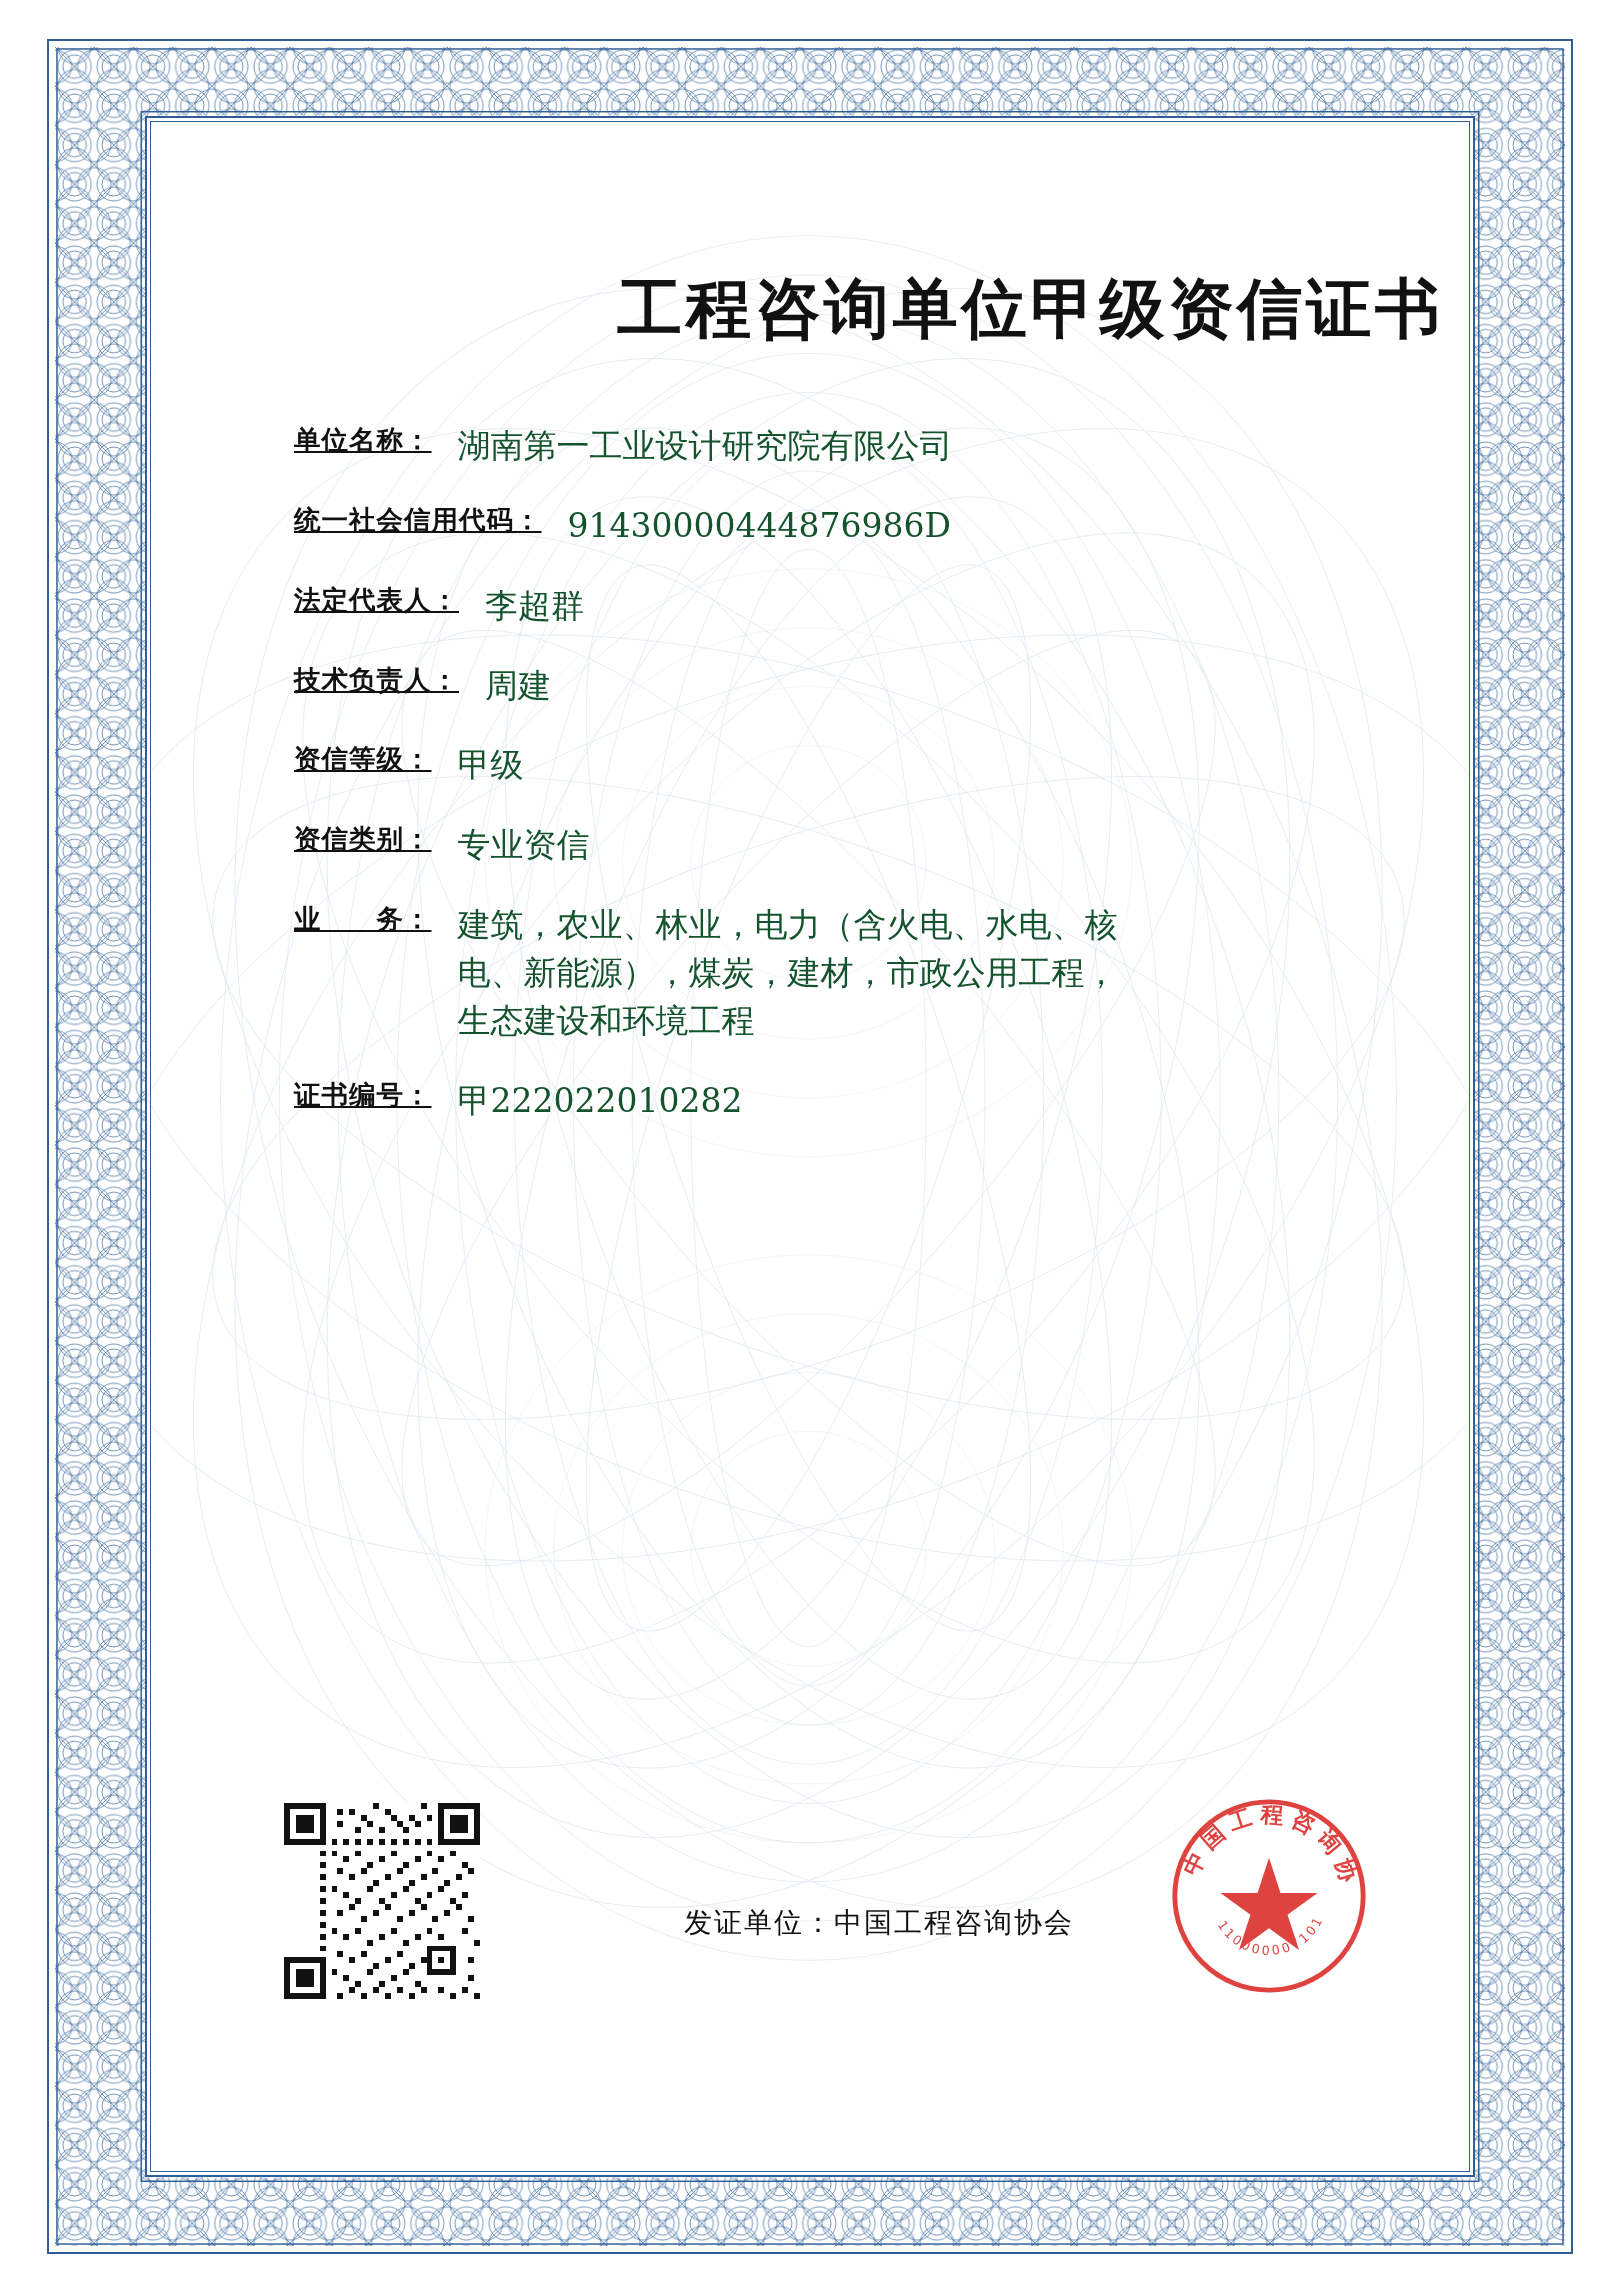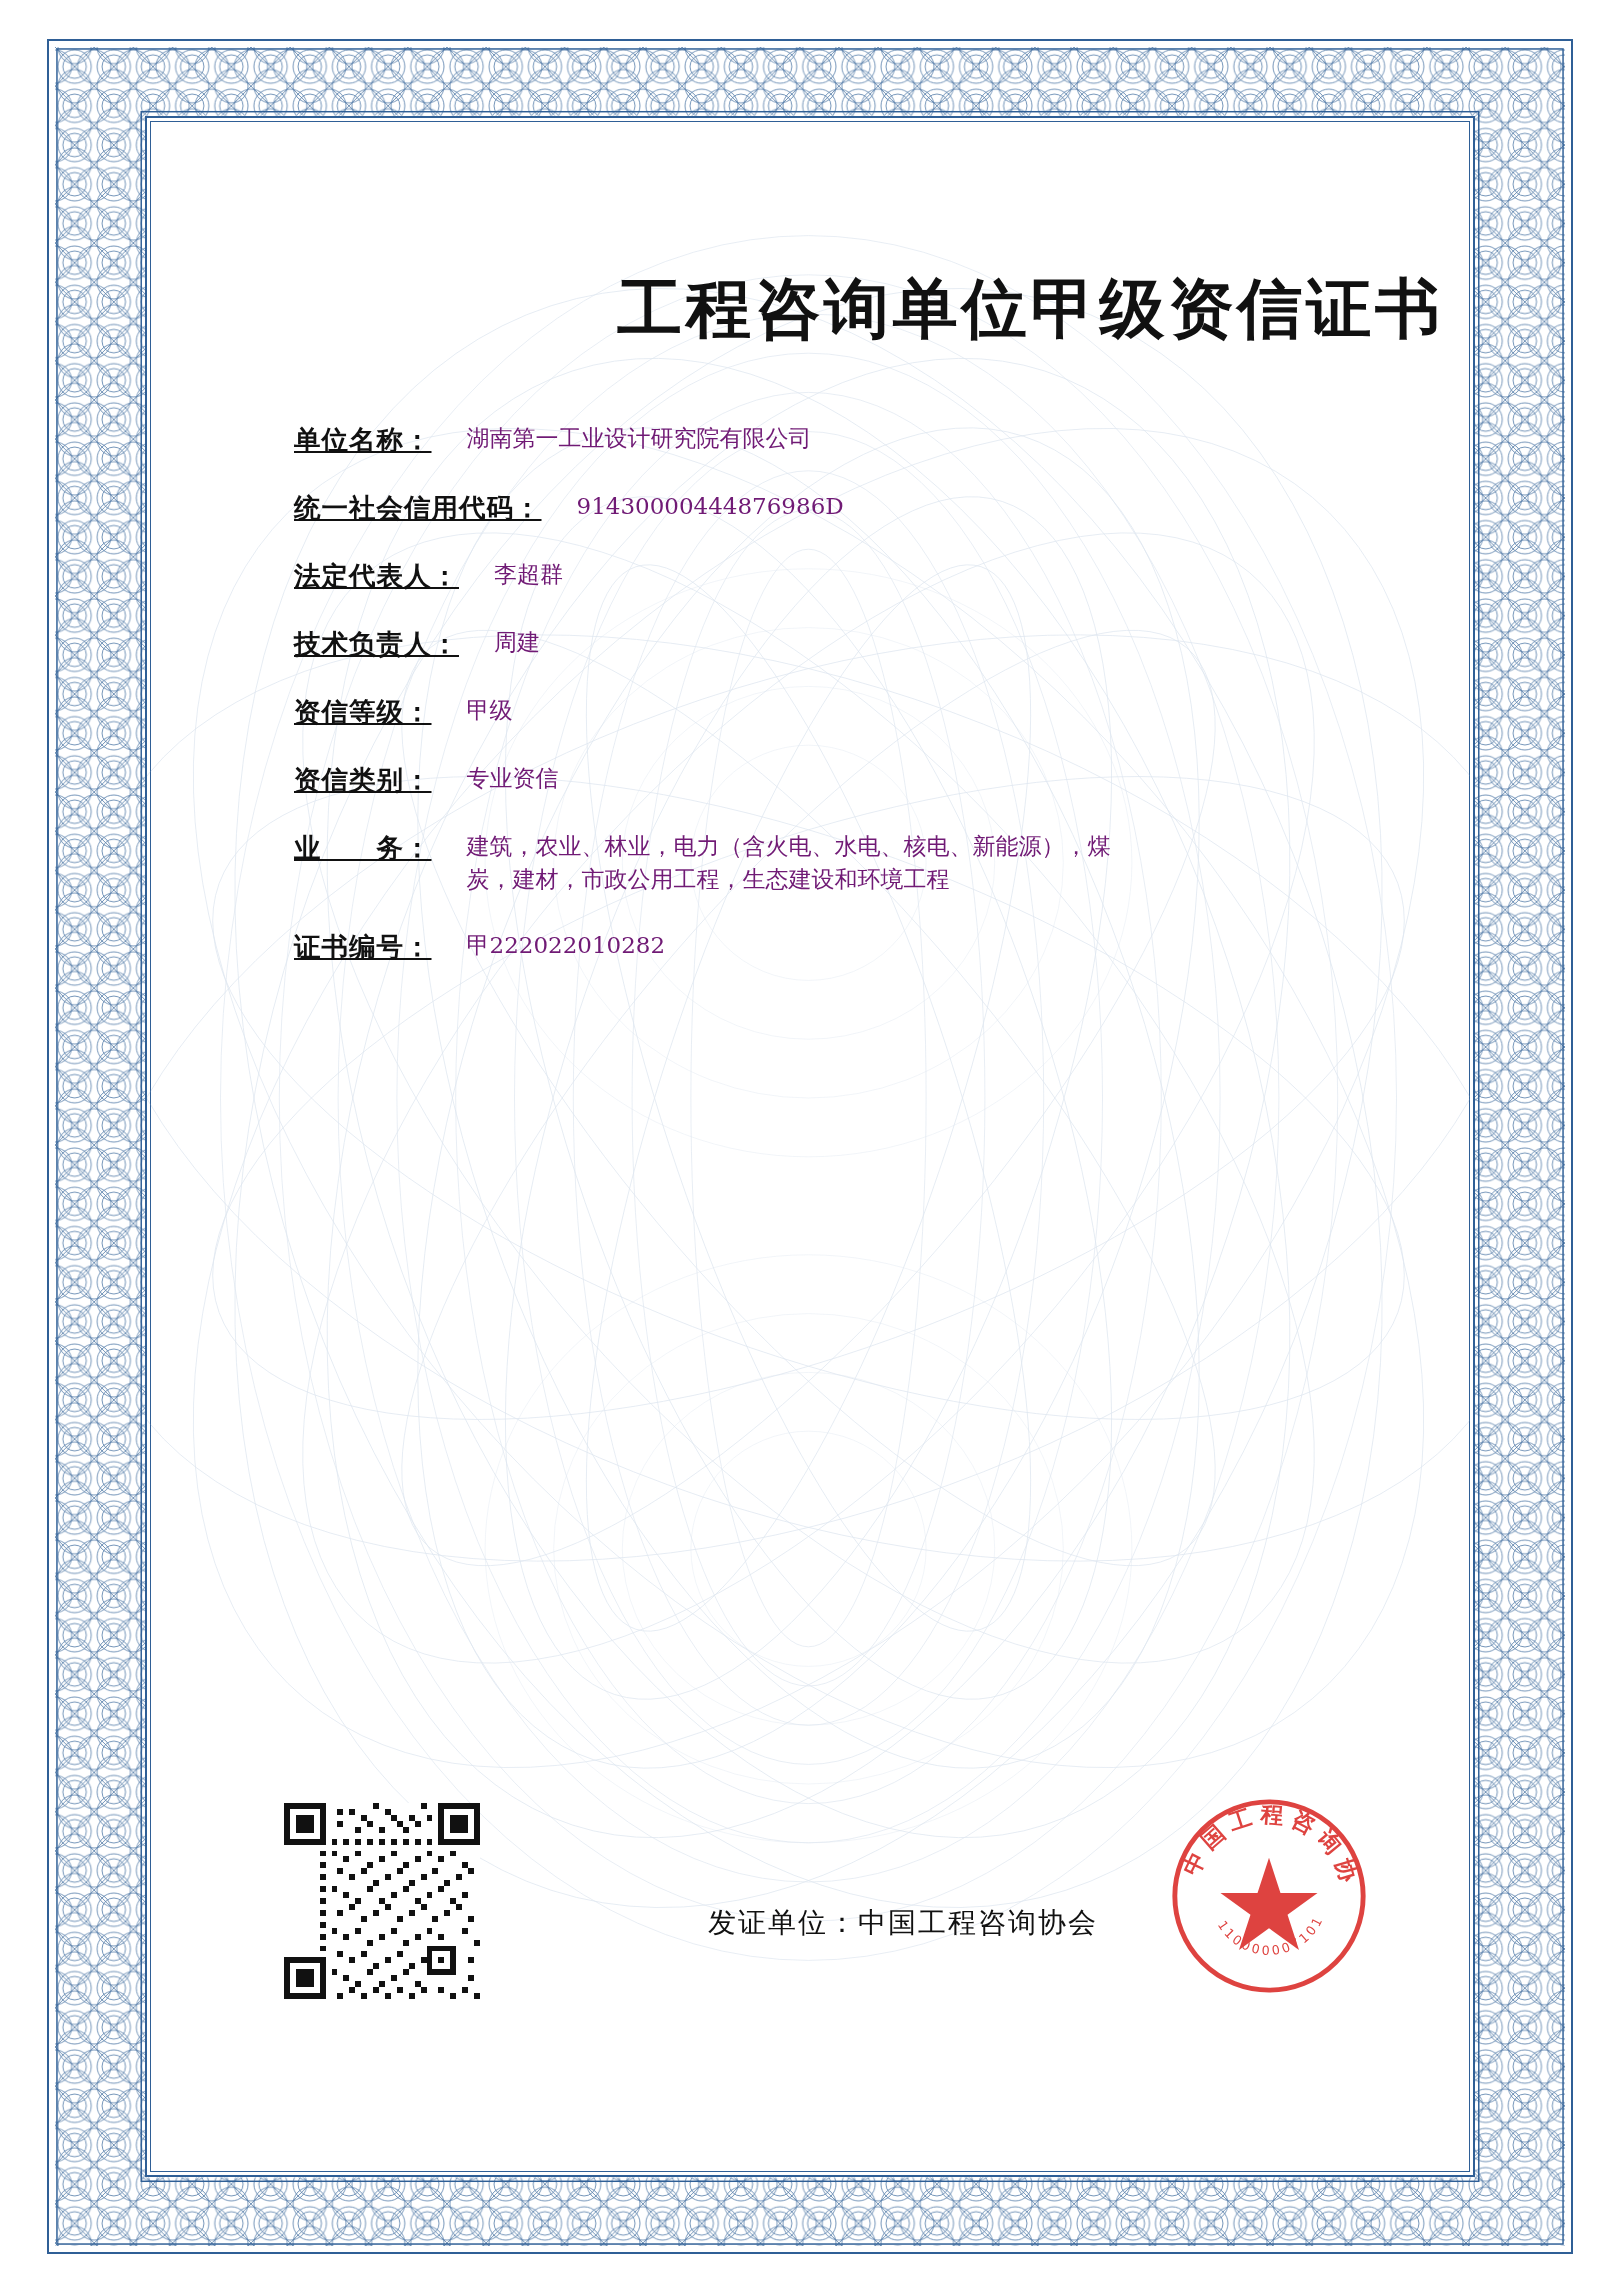--- a/index.html
+++ b/index.html
@@ -104,25 +104,25 @@
     flex: 0 0 auto;
     font-family: "DejaVu Serif", "Liberation Serif", serif;
     font-weight: bold;
     font-size: 26.5px;
     letter-spacing: 1px;
     white-space: pre;
     color: #111111;
     text-decoration: underline;
   }
   .field-value {
-    margin-left: 35px;
+    margin-left: 26px;
     font-family: "DejaVu Serif", "Liberation Serif", serif;
-    font-size: 23px;
+    font-size: 33px;
     line-height: 1.45;
-    color: #701a75;
+    color: #14532d;
   }
   .field-row.business .field-value {
     max-width: 686px;
   }
 
   
   .bottom {
     position: absolute;
     left: 0;
     right: 0;
@@ -134,21 +134,21 @@
     position: absolute;
     left: 108px;
     bottom: 29px;
     width: 196px;
     height: 196px;
   }
   .qr svg { display: block; }
 
   .issuer {
     position: absolute;
-    left: 532px;
+    left: 508px;
     bottom: 86px;
     font-family: "DejaVu Serif", "Liberation Serif", serif;
     font-size: 28px;
     letter-spacing: 2px;
     color: #111111;
     white-space: nowrap;
   }
 
   
   .seal {

